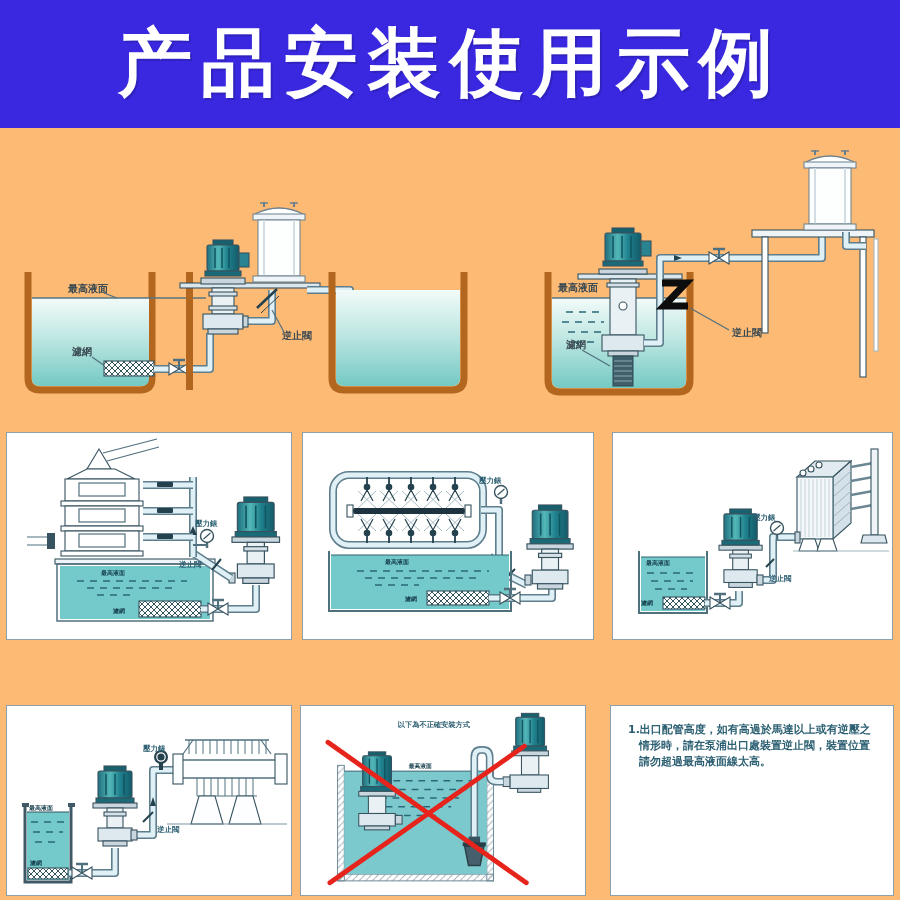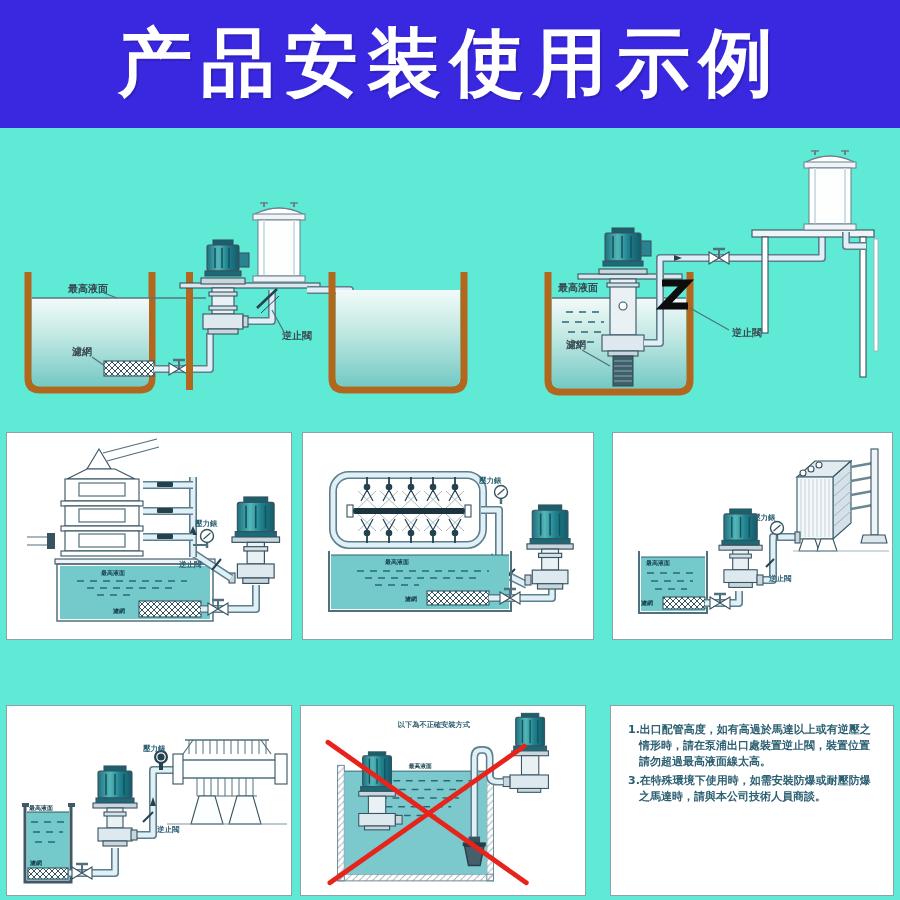--- a/index.html
+++ b/index.html
@@ -1,16 +1,16 @@
 <!DOCTYPE html>
 <html><head>
 <meta charset="utf-8">
 <style>
   html,body{margin:0;padding:0;background:#fff;}
-  .page{position:relative;width:900px;height:900px;background:#5eead4;overflow:hidden;
+  .page{position:relative;width:900px;height:900px;background:#fdba74;overflow:hidden;
         font-family:"DejaVu Sans",sans-serif;}
   .banner{position:absolute;left:0;top:0;width:900px;height:128px;background:#3928e0;
           display:flex;align-items:center;justify-content:center;}
   .banner h1{margin:0;color:#fff;font-size:74px;font-weight:bold;letter-spacing:9px;
              text-shadow:2px 2px 0 rgba(0,0,0,0.15);}
   .diag{position:absolute;}
   .panel{position:absolute;border:1px solid #8fa0ad;background:#fff;box-sizing:border-box;}
   .panel svg{display:block;width:100%;height:100%;}
   
   .pipe-o{stroke:#5f7e8c;stroke-width:8;fill:none;stroke-linejoin:round;stroke-linecap:butt;}
@@ -427,16 +427,15 @@
       <rect x="168" y="138" width="24" height="4" fill="#2a3e47"></rect>
       <polygon points="170,142 190,142 186,162 174,162" fill="#45606c" stroke="#2a3e47" stroke-width="1.5"></polygon>
     </g>
     <line x1="28" y1="34" x2="234" y2="180" stroke="#e6241c" stroke-width="5" stroke-linecap="round"></line>
     <line x1="30" y1="180" x2="232" y2="38" stroke="#e6241c" stroke-width="5" stroke-linecap="round"></line>
   </svg>
   </div>
 
   <div class="panel notes" style="left:610px;top:705px;width:284px;height:191px">
     <div class="note">1.出口配管高度，如有高過於馬達以上或有逆壓之情形時，請在泵浦出口處裝置逆止閥，裝置位置請勿超過最高液面線太高。</div>
-    <div class="note">3.在特殊環境下使用時，如需安裝防爆或耐壓防爆之馬達時，請與本公司技術人員商談。</div>
   </div>
 
 </div>
 
 </body></html>

